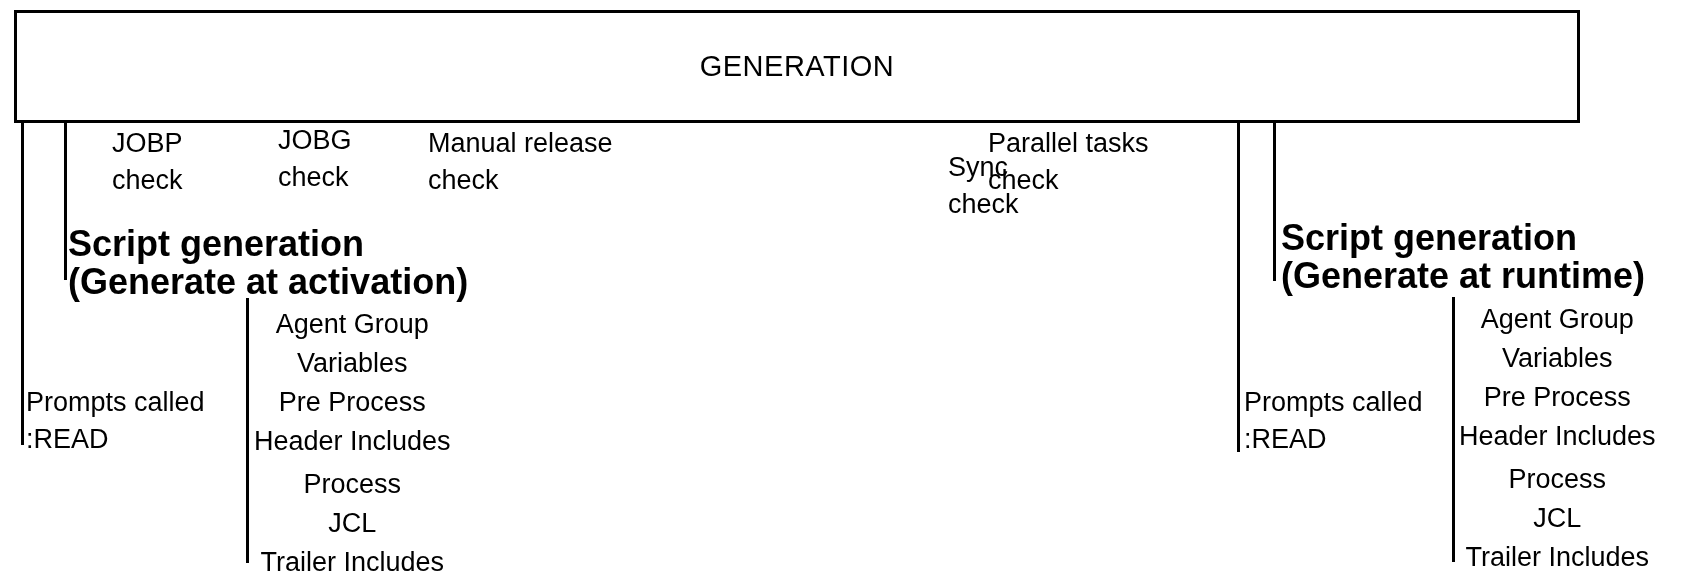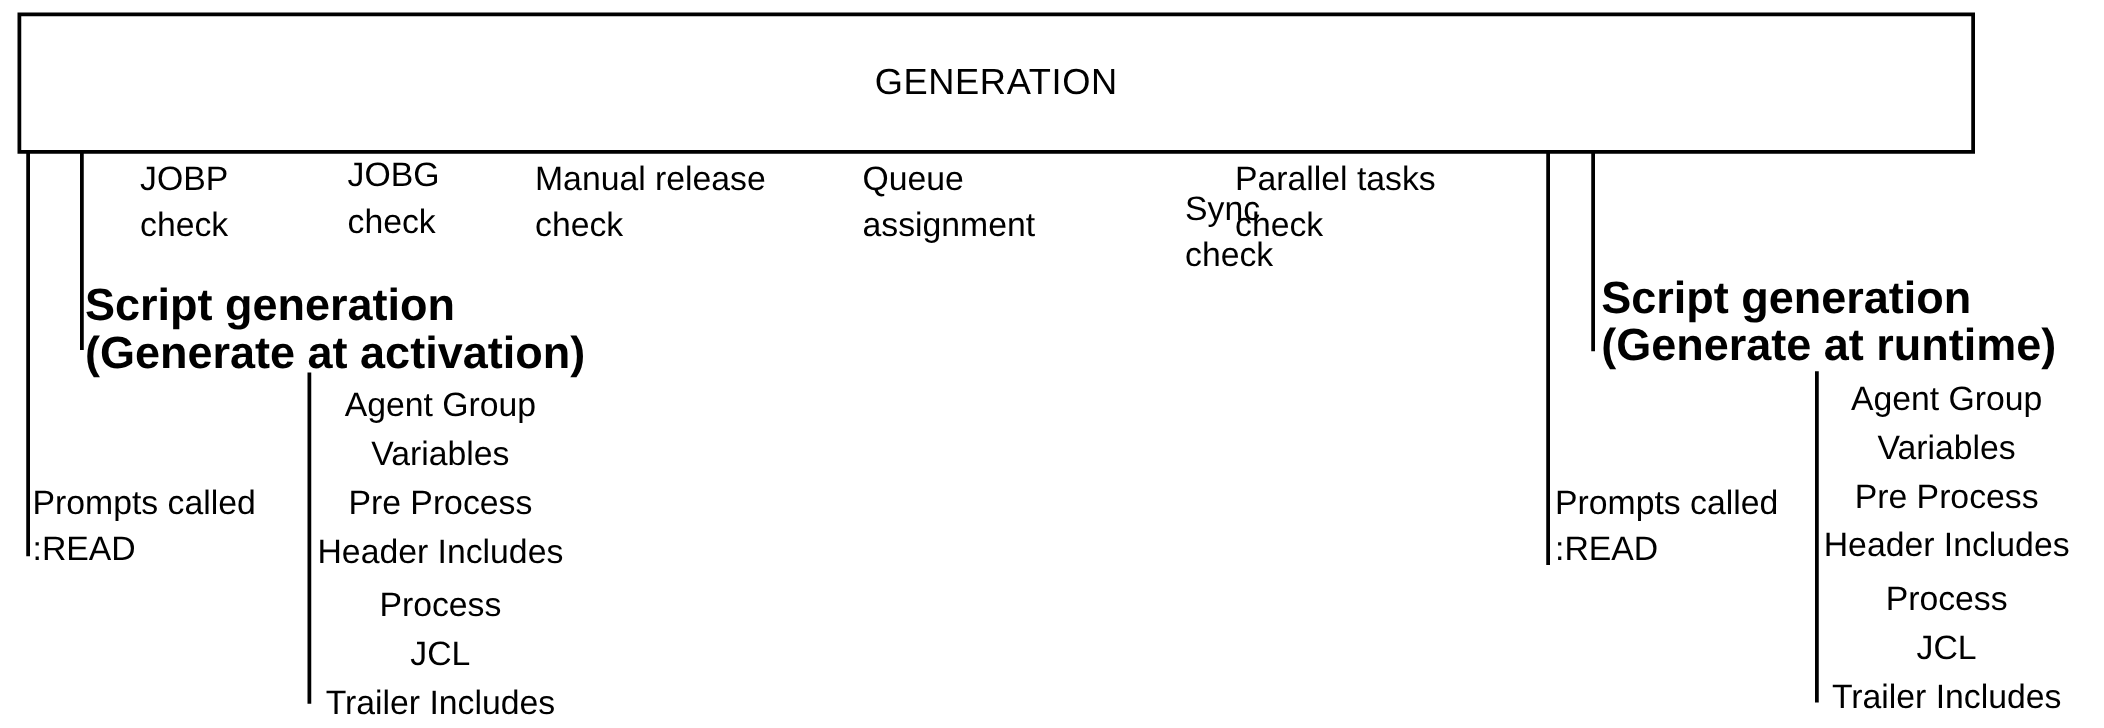--- a/index.html
+++ b/index.html
@@ -75,22 +75,20 @@
   <div class="vline" style="left:1237px; top:120px; height:332px;"></div>
   <div class="vline" style="left:1273px; top:120px; height:161px;"></div>
   <div class="vline" style="left:1452px; top:297px; height:265px;"></div>
 
   <div class="lbl" style="left:112px; top:125px;">JOBP
 check</div>
   <div class="lbl" style="left:278px; top:122px;">JOBG
 check</div>
   <div class="lbl" style="left:428px; top:125px;">Manual release
 check</div>
-  <div class="lbl" style="left:690px; top:125px;">Queue
-assignment</div>
   <div class="lbl" style="left:948px; top:125px;margin-top:24px;">Sync
 check</div>
   <div class="lbl" style="left:988px; top:125px;">Parallel tasks
 check</div>
 
 
   <div class="bold-lbl" style="left:68px; top:225px;">Script generation
 (Generate at activation)</div>
   <div class="bold-lbl" style="left:1281px; top:219px;">Script generation
 (Generate at runtime)</div>

